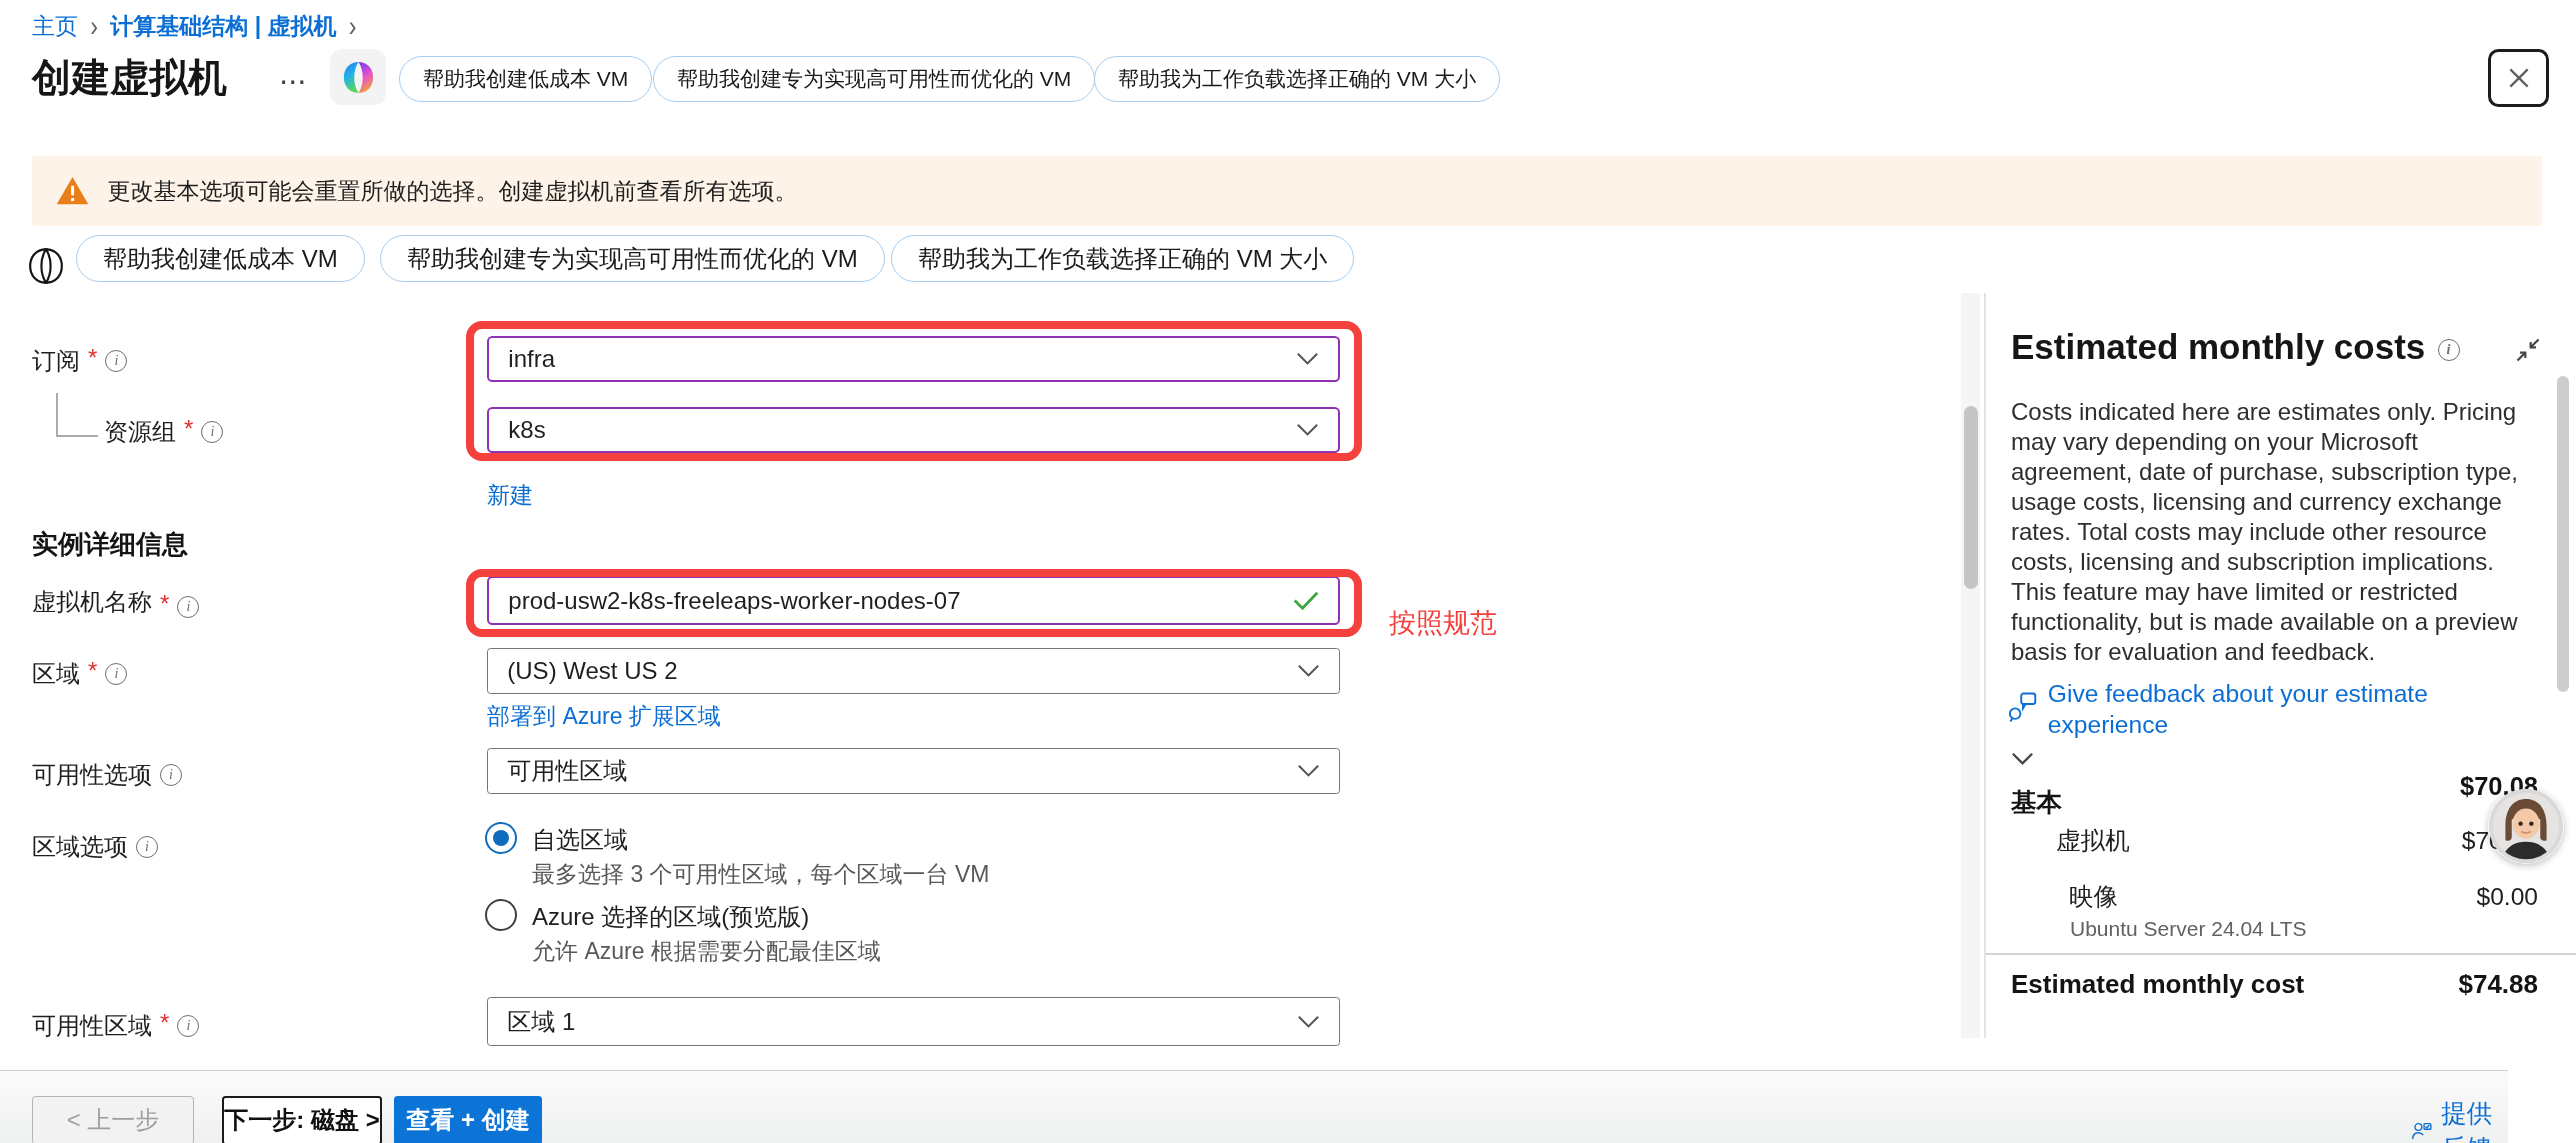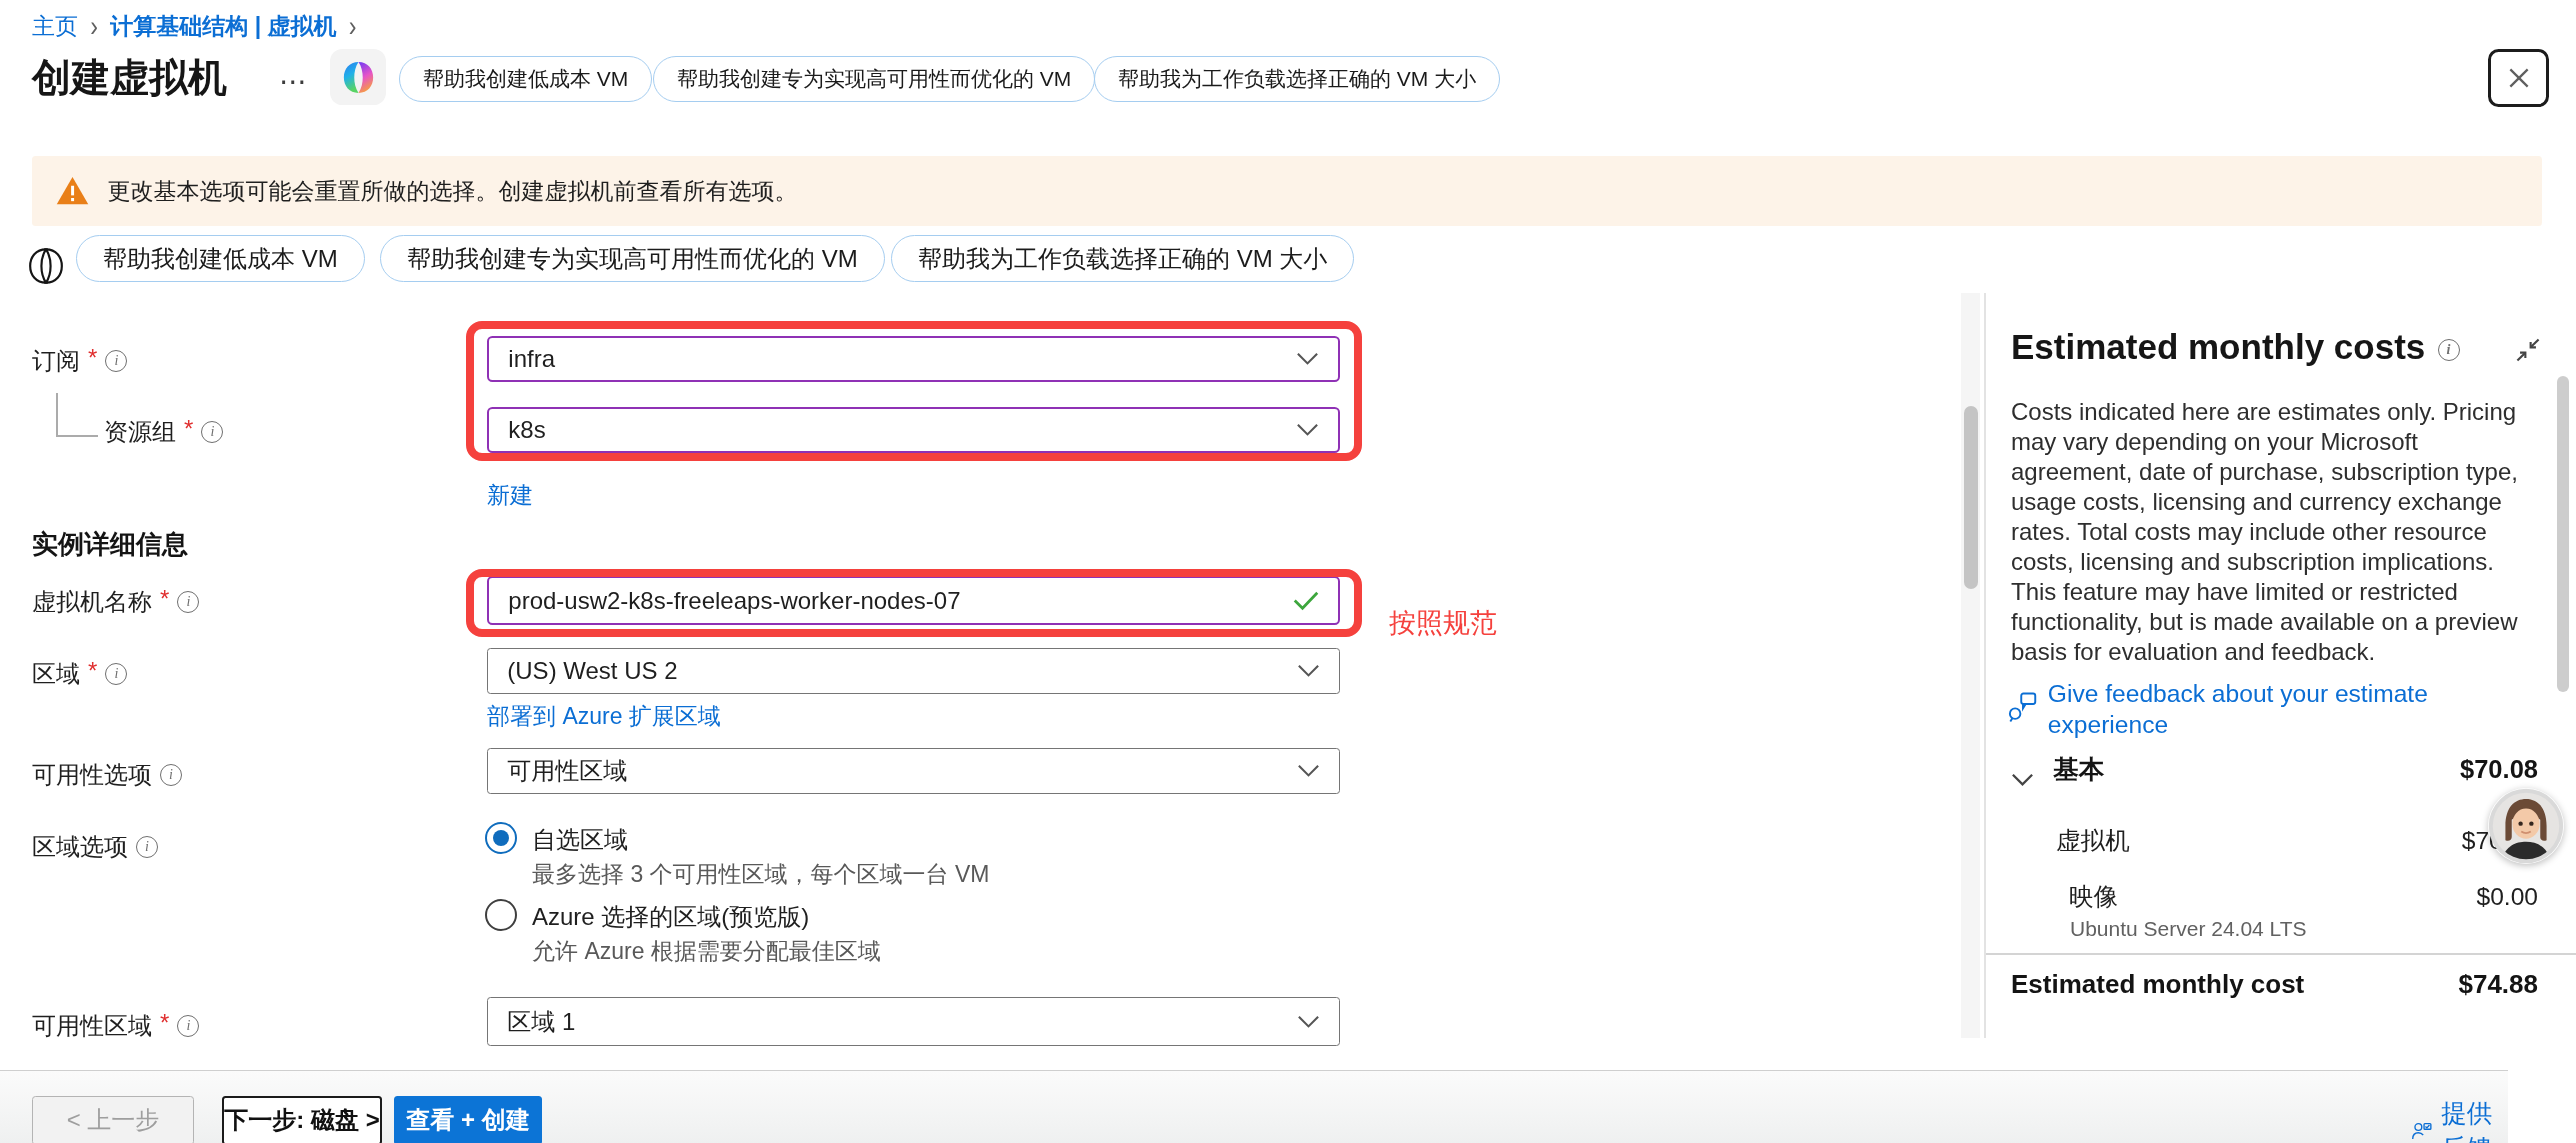--- a/index.html
+++ b/index.html
@@ -65,21 +65,21 @@
   .scroll-thumb{left:1964px;top:406px;width:14px;height:183px;background:#c4c4c4;border-radius:7px;cursor:grab;}
   .panel-title{top:327px;left:2011px;display:flex;align-items:center;gap:12.3px;font-size:35px;
     font-weight:bold;color:#161616;}
   .panel-title .info{margin-top:5.3px;}
   .collapse-btn{top:335px;left:2513px;cursor:pointer;}
   .panel-para{top:397px;left:2011px;width:527px;font-size:24px;line-height:30px;color:#2e2e2e;}
   .panel-feedback{top:678px;left:2007px;display:flex;gap:8.8px;color:#0b6ed4;}
   .panel-feedback .txt{font-size:24.6px;line-height:31px;width:492px;cursor:pointer;}
   .cost-row{display:flex;align-items:center;justify-content:space-between;}
   .grp{top:752px;left:2011px;width:527px;font-size:25.5px;font-weight:bold;color:#141414;}
-  .grp .nm{display:flex;align-items:flex-end;gap:19.3px;}
+  .grp .nm{display:flex;align-items:flex-start;gap:19.3px;flex-direction:column;}
   .item1{top:824px;left:2056px;width:481px;font-size:24.6px;}
   .item2{top:880px;left:2069px;width:469px;font-size:24.6px;}
   .subnote{top:917px;left:2070px;font-size:21px;color:#616161;}
   .hdiv{left:1986px;top:953px;width:590px;height:1.8px;background:#d4d4d4;}
   .total{top:969px;left:2011px;width:527px;font-size:26px;font-weight:bold;color:#141414;}
   .panel-scroll{left:2557px;top:376px;width:12.3px;height:316px;background:#cdcdcd;border-radius:6.1px;cursor:grab;}
   .avatar{left:2488px;top:788px;width:76px;height:76px;border-radius:50%;z-index:12;
     box-shadow:0 1.8px 7px rgba(0,0,0,.25);cursor:pointer;}
 </style>
 </head>
@@ -166,21 +166,21 @@
   <svg width="23" height="14" viewBox="0 0 26 16">
     <polyline points="2,2 13,13 24,2" fill="none" stroke="#555" stroke-width="2.4"></polyline>
   </svg>
 </div>
 <div class="abs linkish" style="left:487px;top:469px;margin-top:11px;">新建</div>
 
 <div class="abs red-rect" style="left:466px;top:321px;width:896px;height:140px;"></div>
 
 <div class="abs sect-head" style="left:32px;top:527px;">实例详细信息</div>
 
-<div class="abs flabel" style="left:32px;top:586px;">
+<div class="abs flabel" style="left:32px;top:586px;align-items:flex-end;">
   <span>虚拟机名称</span>
   <span class="req">*</span>
   <span class="info">i</span>
 </div>
 <div class="abs textbox" style="left:487px;top:576px;width:853px;">
   <span class="ddval">prod-usw2-k8s-freeleaps-worker-nodes-07</span>
   <svg width="26" height="21" viewBox="0 0 30 24">
     <polyline points="2,12 11,21 28,3" fill="none" stroke="#3da63d" stroke-width="3.2"></polyline>
   </svg>
 </div>

